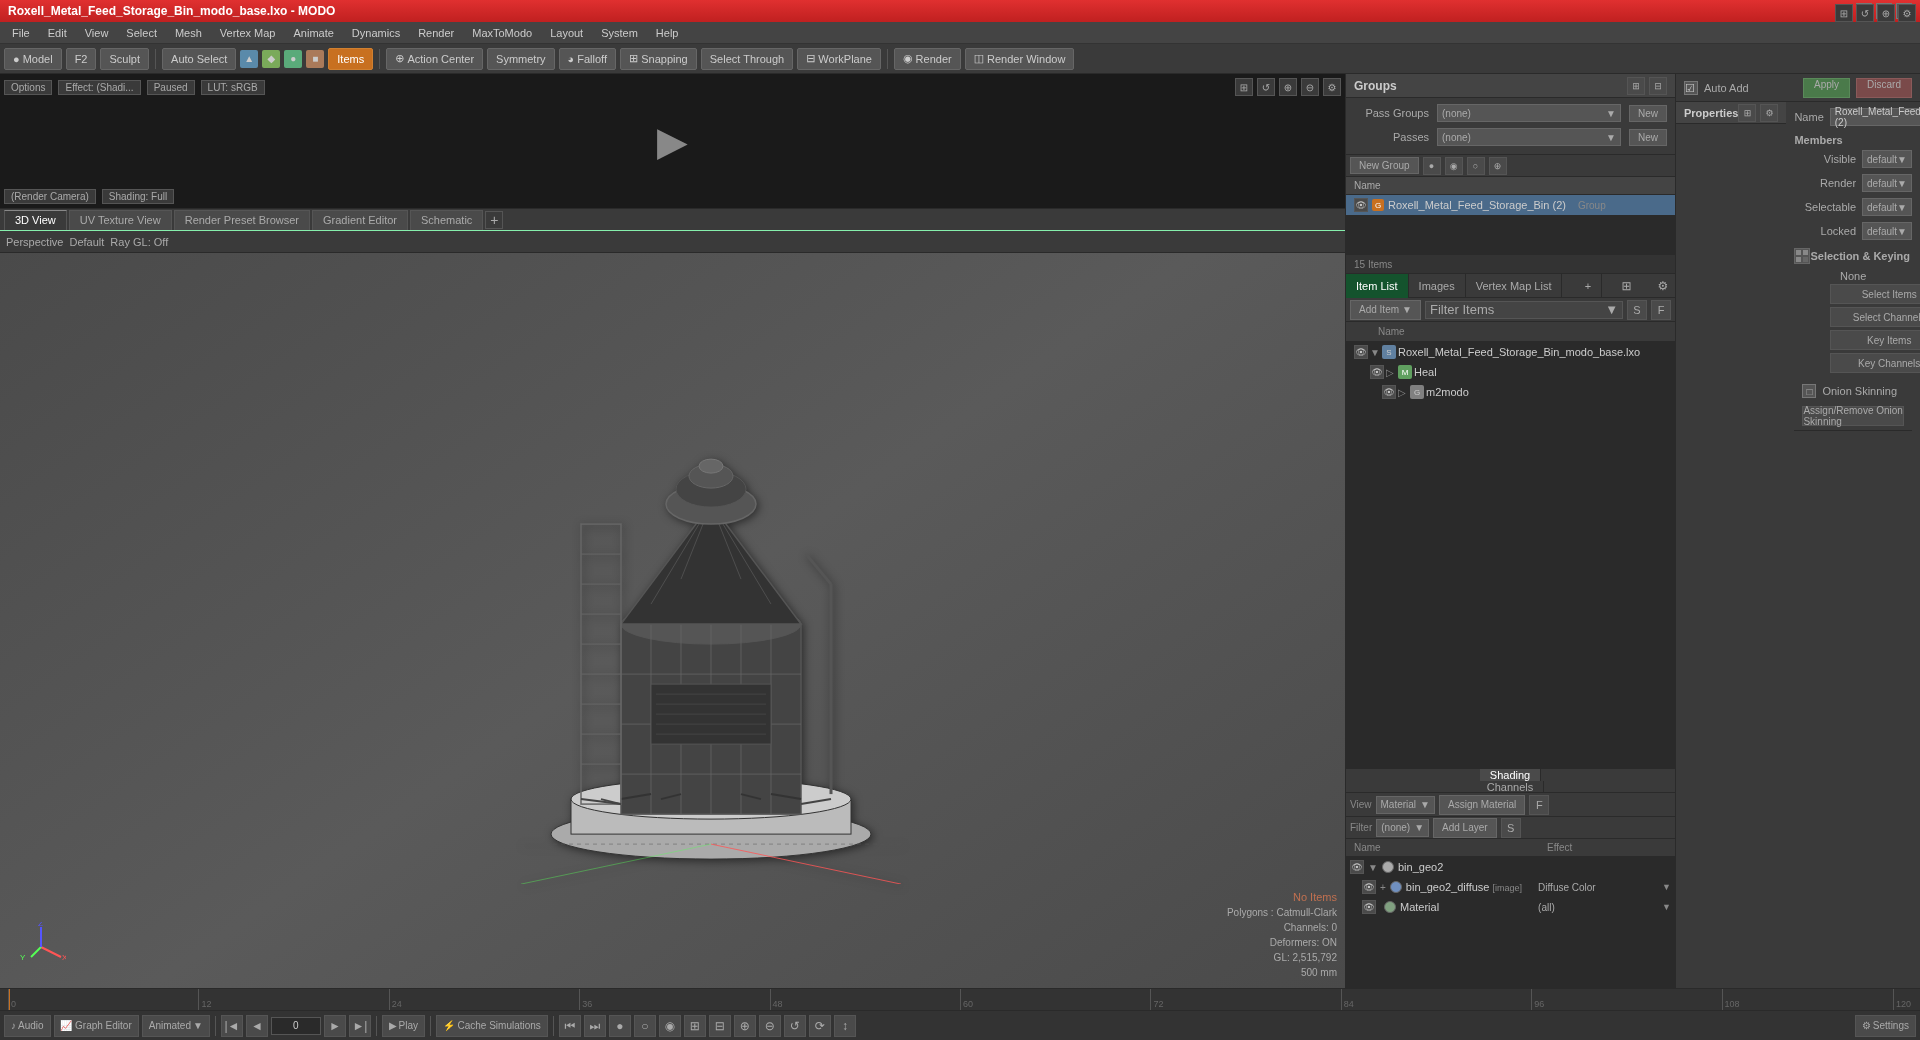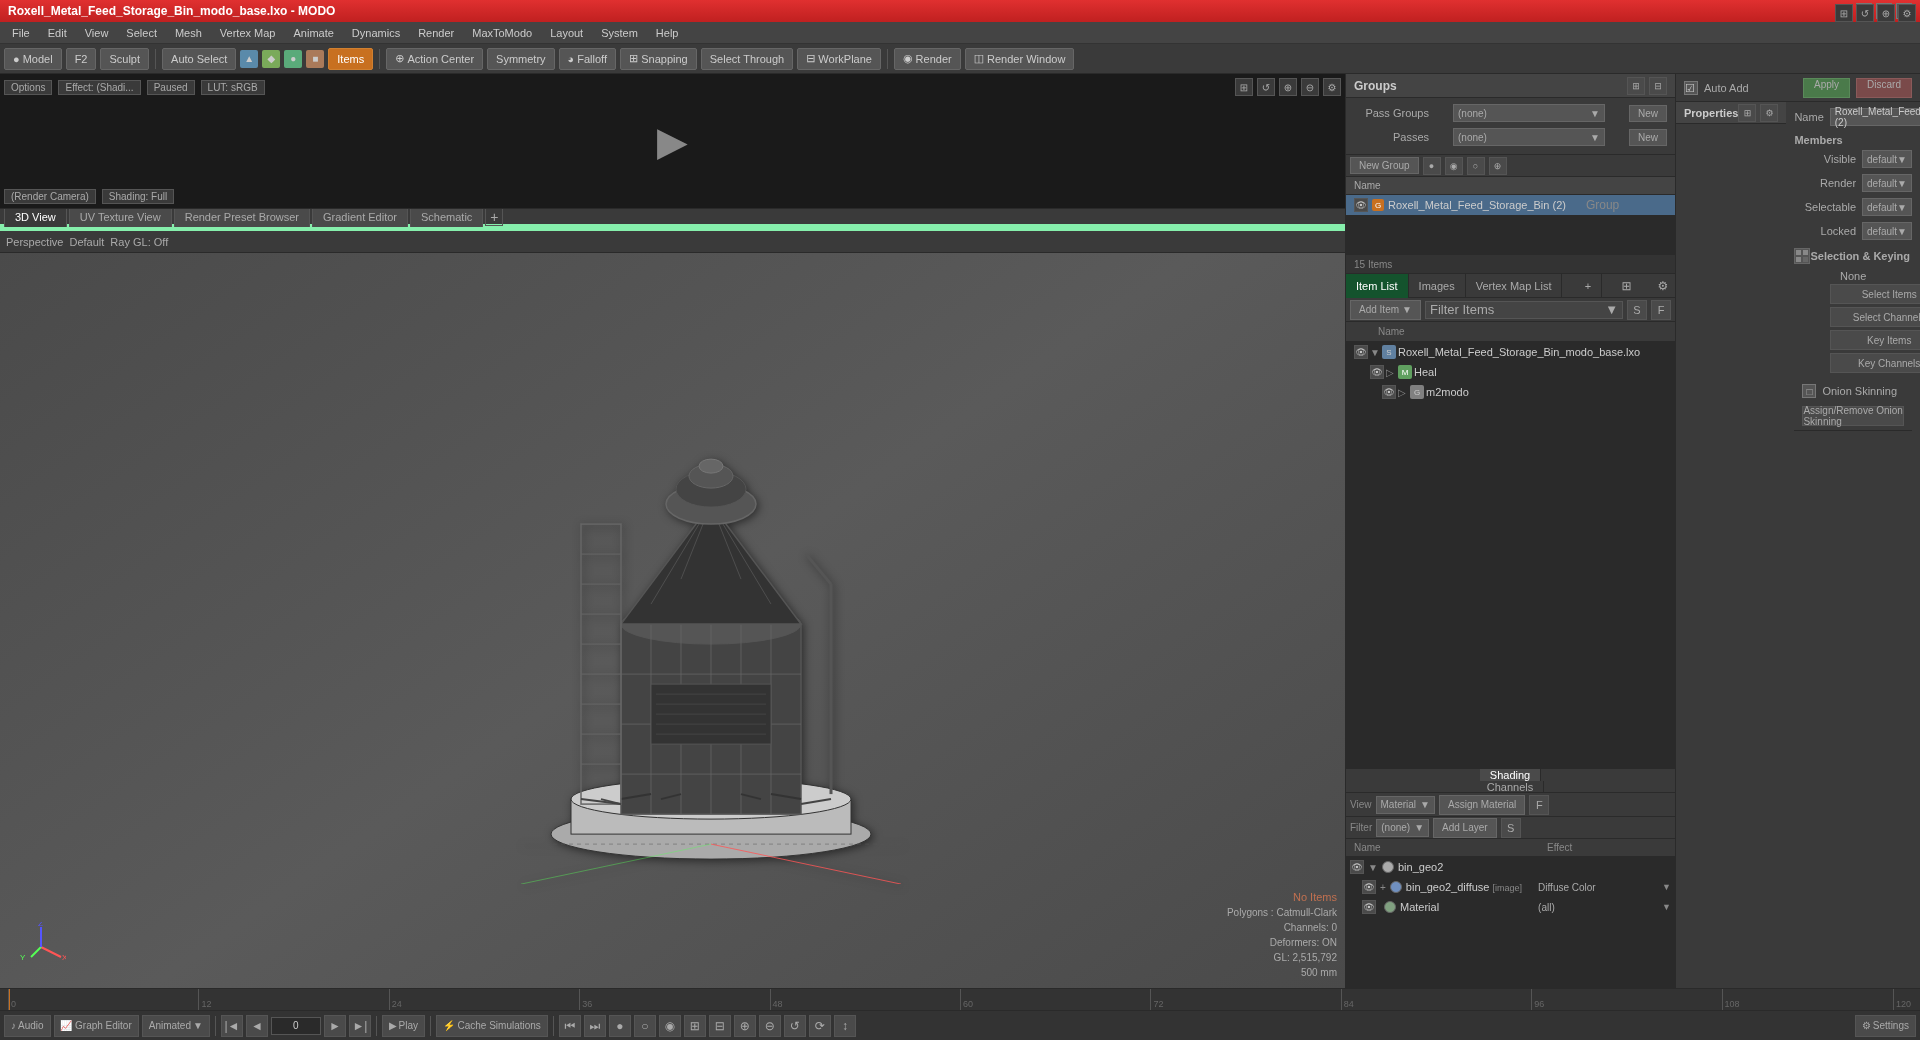--- a/index.html
+++ b/index.html
@@ -162,21 +162,21 @@
       background: #3a3a3a;
       border: 1px solid #555;
       display: flex; align-items: center; justify-content: center;
       font-size: 10px; color: #aaa; cursor: pointer;
     }
     #view-tabs {
       height: 22px;
       background: #3a3a3a;
       display: flex;
       align-items: center;
-      border-bottom: 7px solid #86efac;
+      border-bottom: 1px solid #86efac;
       padding: 0 4px;
       gap: 2px;
     }
     .view-tab {
       height: 20px;
       padding: 0 10px;
       background: #4a4a4a;
       border: 1px solid #555;
       border-bottom: none;
       color: #aaa;
@@ -335,21 +335,21 @@
     
     #pass-groups-section {
       padding: 4px 8px;
       background: #3a3a3a;
       border-bottom: 1px solid #2a2a2a;
     }
     .pass-row {
       height: 22px;
       display: flex;
       align-items: center;
-      gap: 24px;
+      gap: 8px;
       margin-bottom: 2px;
     }
     .pass-label {
       width: 75px;
       font-size: 11px; color: #aaa;
       text-align: right;
     }
     .pass-dropdown {
       flex: 1;
       height: 18px;
@@ -1084,21 +1084,21 @@
         <div class="small-icon-btn">⊕</div>
       </div>
       <div id="groups-col-header">
         <span>Name</span>
       </div>
       <div id="groups-list">
         <div class="group-item selected">
           <div class="tree-eye">👁</div>
           <div class="group-item-icon">G</div>
           <span>Roxell_Metal_Feed_Storage_Bin (2)</span>
-          <span style="margin-left:16px;font-size:12px;color:#888;">Group</span>
+          <span style="margin-left:8px;font-size:10px;color:#888;">Group</span>
         </div>
       </div>
       <div id="groups-item-count">
         <span>15 Items</span>
       </div>
     </div>
 
     <div id="item-list-tabs">
       <div class="il-tab active">Item List</div>
       <div class="il-tab">Images</div>

